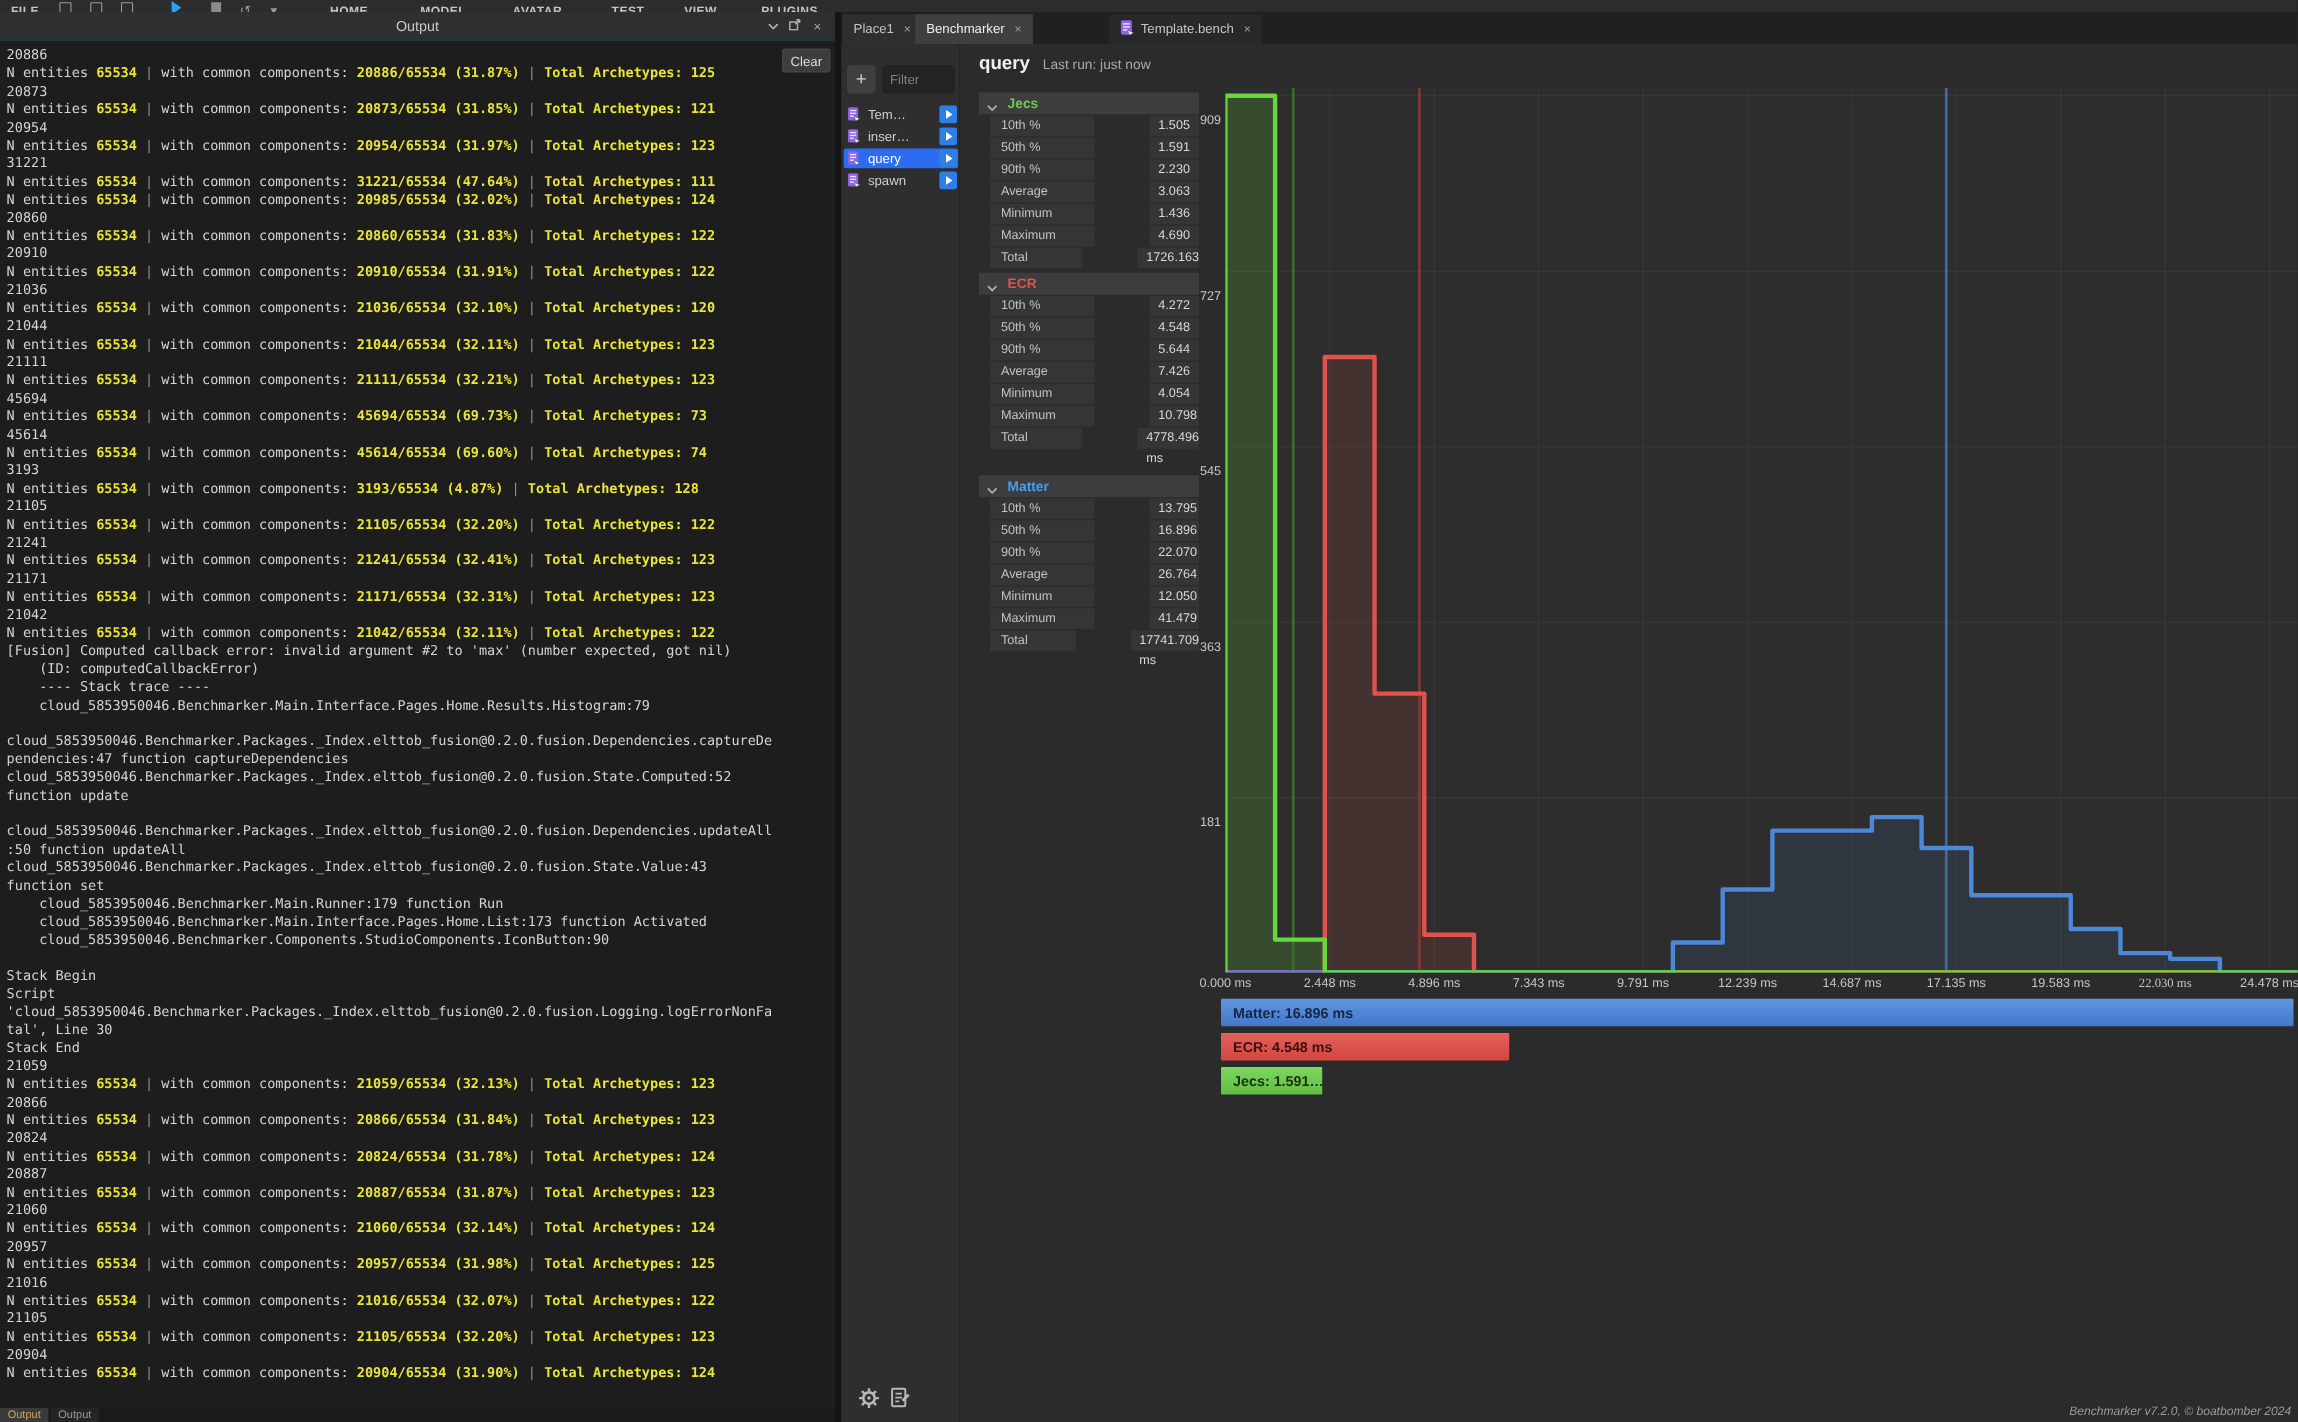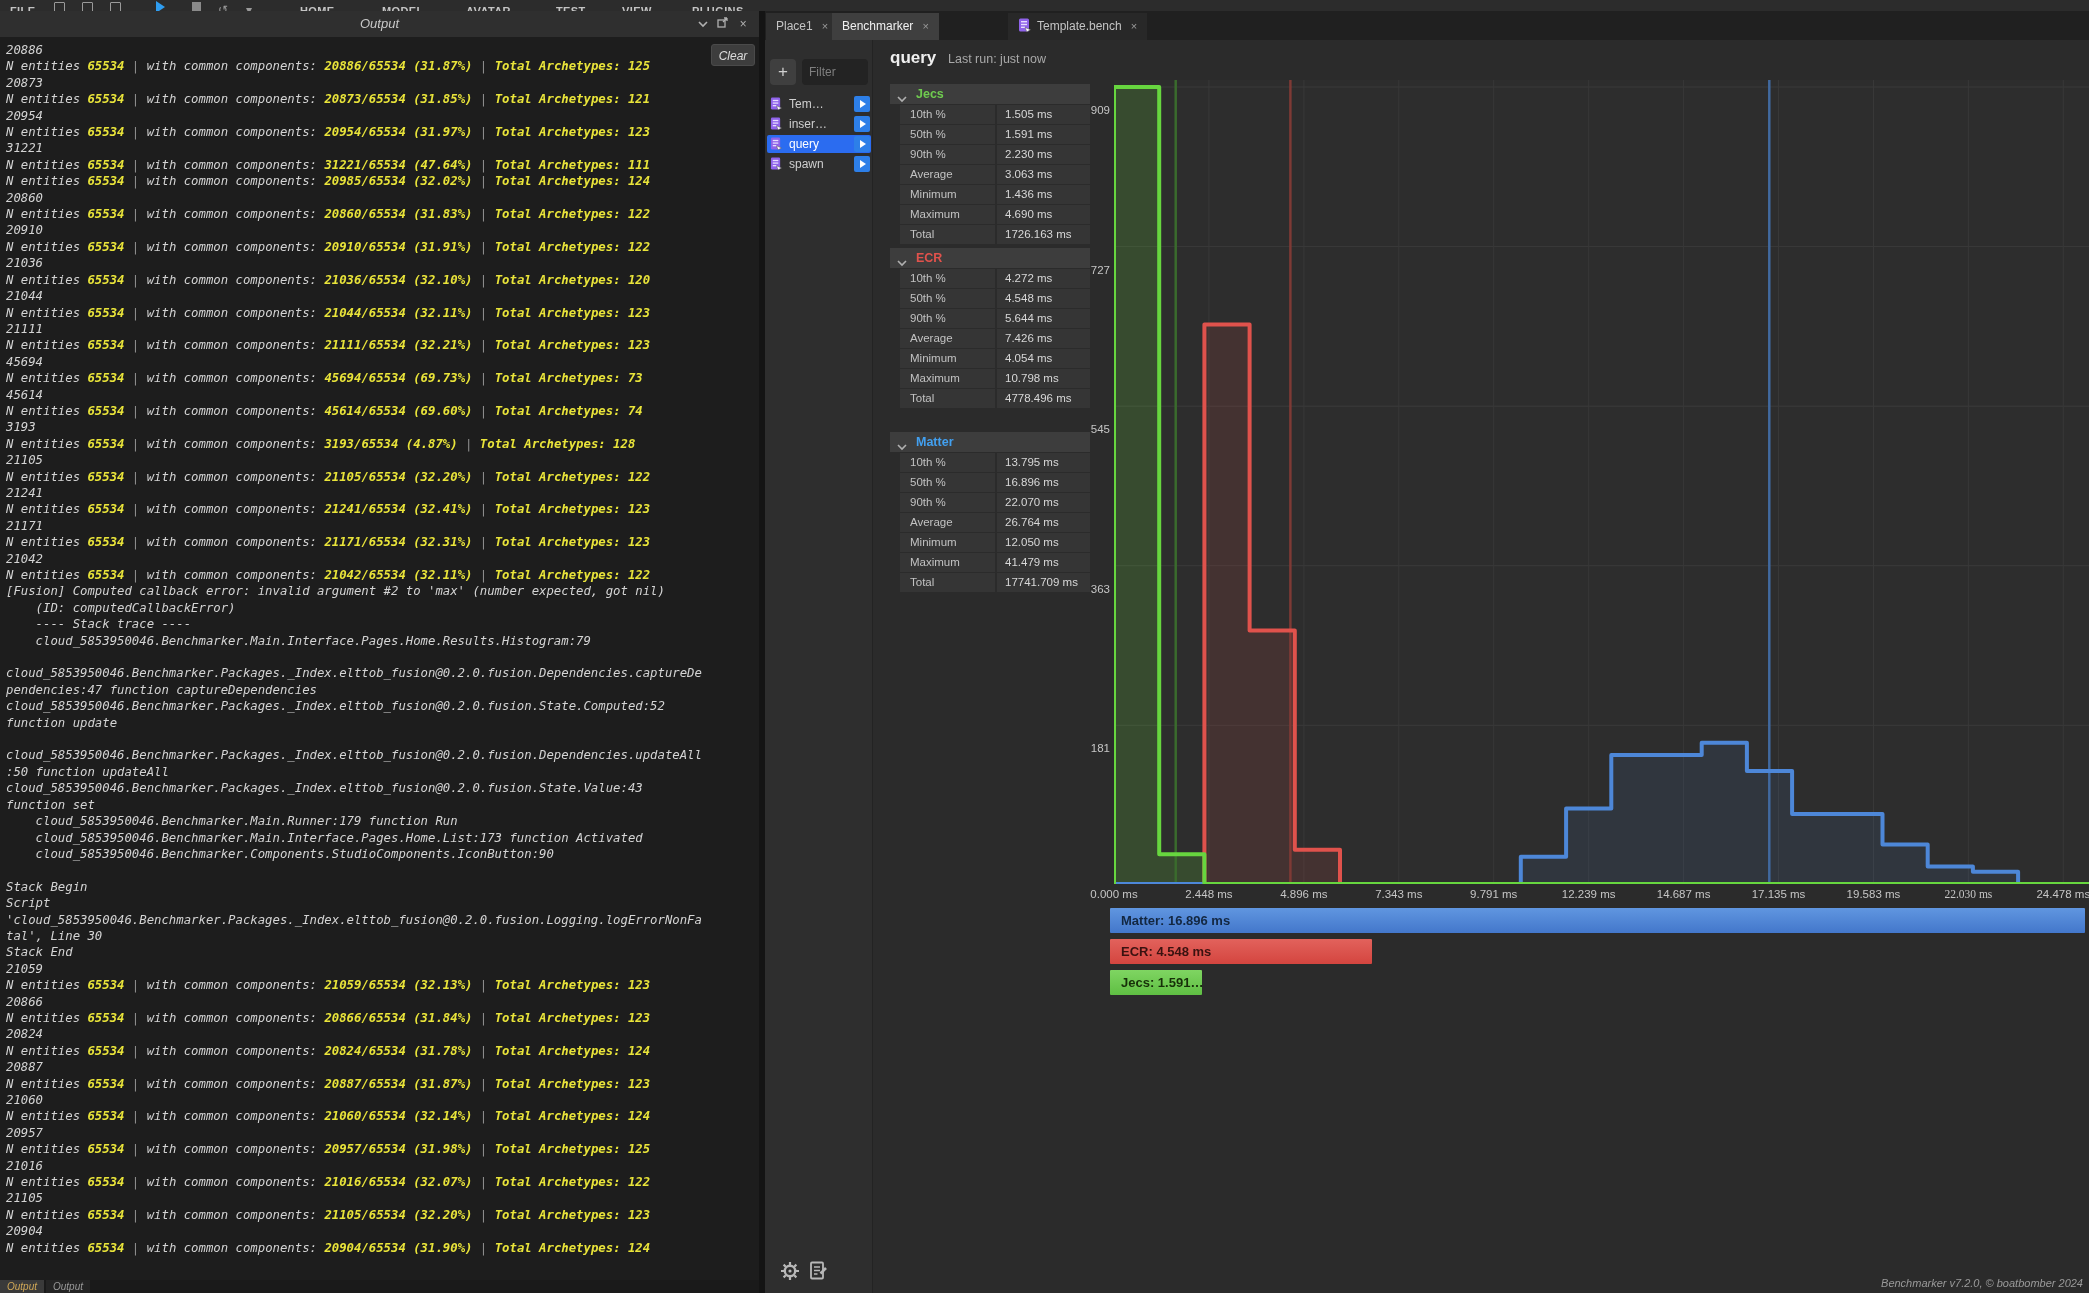--- a/index.html
+++ b/index.html
@@ -9,21 +9,21 @@
 
   
   #toolbar{left:0;top:0;width:2089px;height:11px;background:#2c2c2c;overflow:hidden;}
   .menu-item{position:absolute;top:0;font-size:11px;font-weight:bold;color:#c4c4c4;line-height:22px;letter-spacing:.4px;}
   .tb-doc{position:absolute;top:2px;width:9px;height:12px;border:1.5px solid #9a9a9a;border-radius:1px;background:transparent;}
   .tb-play{position:absolute;top:1px;width:0;height:0;border-left:9px solid #2f9df0;border-top:6px solid transparent;border-bottom:6px solid transparent;}
   .tb-stop{position:absolute;top:2px;width:9px;height:9px;background:#8a8a8a;}
   .tb-undo{position:absolute;top:0;color:#9a9a9a;font-size:12px;line-height:20px;}
 
   
-  #output-panel{left:0;top:11px;width:759px;height:1269px;background:#0369a1;font-style:italic;}
+  #output-panel{left:0;top:11px;width:759px;height:1269px;background:#0369a1;}
   #output-header{position:absolute;left:0;top:0;width:759px;height:26px;background:#2f2f2f;}
   #output-title{position:absolute;left:0;top:0;width:100%;text-align:center;font-size:13px;color:#c9c9c9;line-height:26px;}
   .hdr-ico{position:absolute;top:5px;width:16px;height:16px;color:#b0b0b0;font-size:12px;line-height:16px;text-align:center;cursor:default;}
   #console{position:absolute;left:0;top:26px;width:759px;height:1243px;overflow:hidden;background:#1d1d1d;padding:5px 0 0 6px;box-sizing:border-box;}
   .cline{white-space:pre;font-family:"DejaVu Sans Mono",monospace;font-size:12.3px;height:16.42px;line-height:16.42px;color:#d4d4d4;}
   .cline .y{color:#e9e43a;font-weight:bold;}
   .cline .sep{color:#8f8f8f;}
   #clear-btn{position:absolute;left:711px;top:33px;width:44px;height:22px;background:#3d3d3d;border:1px solid #4a4a4a;border-radius:3px;
              color:#dcdcdc;font-size:12px;line-height:22px;text-align:center;box-sizing:border-box;}
   #output-bottom{position:absolute;left:0;top:1269px;width:759px;height:13px;background:#1a1a1a;}
@@ -57,21 +57,21 @@
 
   
   #bench-title{left:890px;top:48px;font-size:17px;font-weight:bold;color:#efefef;}
   #bench-lastrun{left:948px;top:52px;font-size:12.5px;color:#a9a9a9;}
 
   
   .stat-section{position:absolute;left:890px;width:200px;}
   .stat-head{position:relative;height:20px;background:#3d3d3d;}
   .stat-head .chev{position:absolute;left:7px;top:5px;}
   .stat-head .nm{position:absolute;left:26px;top:0;font-size:12.5px;font-weight:bold;line-height:20px;}
-  .stat-row{display:flex;height:19px;margin:1px 0 0 10px;}
+  .stat-row{display:flex;height:19px;margin:1px 0 0 10px;gap:48px;}
   .stat-row .c1{width:95px;background:#353535;font-size:11.5px;color:#c2c2c2;line-height:19px;padding-left:10px;box-sizing:border-box;}
   .stat-row .c2{flex:1;margin-left:2px;background:#353535;font-size:11.5px;color:#d8d8d8;line-height:19px;padding-left:8px;}
 
   
   #hist{position:absolute;left:1114px;top:80px;}
   .ytick{position:absolute;width:44px;text-align:right;font-size:11.5px;color:#c6c6c6;margin-top:24px;}
   .xtick{position:absolute;width:84px;text-align:center;font-size:11.5px;color:#c6c6c6;top:888px;}
   .legend-row{position:absolute;height:25px;border-radius:1px;overflow:hidden;white-space:nowrap;}
   .legend-row span{font-size:13px;font-weight:bold;line-height:25px;padding-left:11px;}
 

